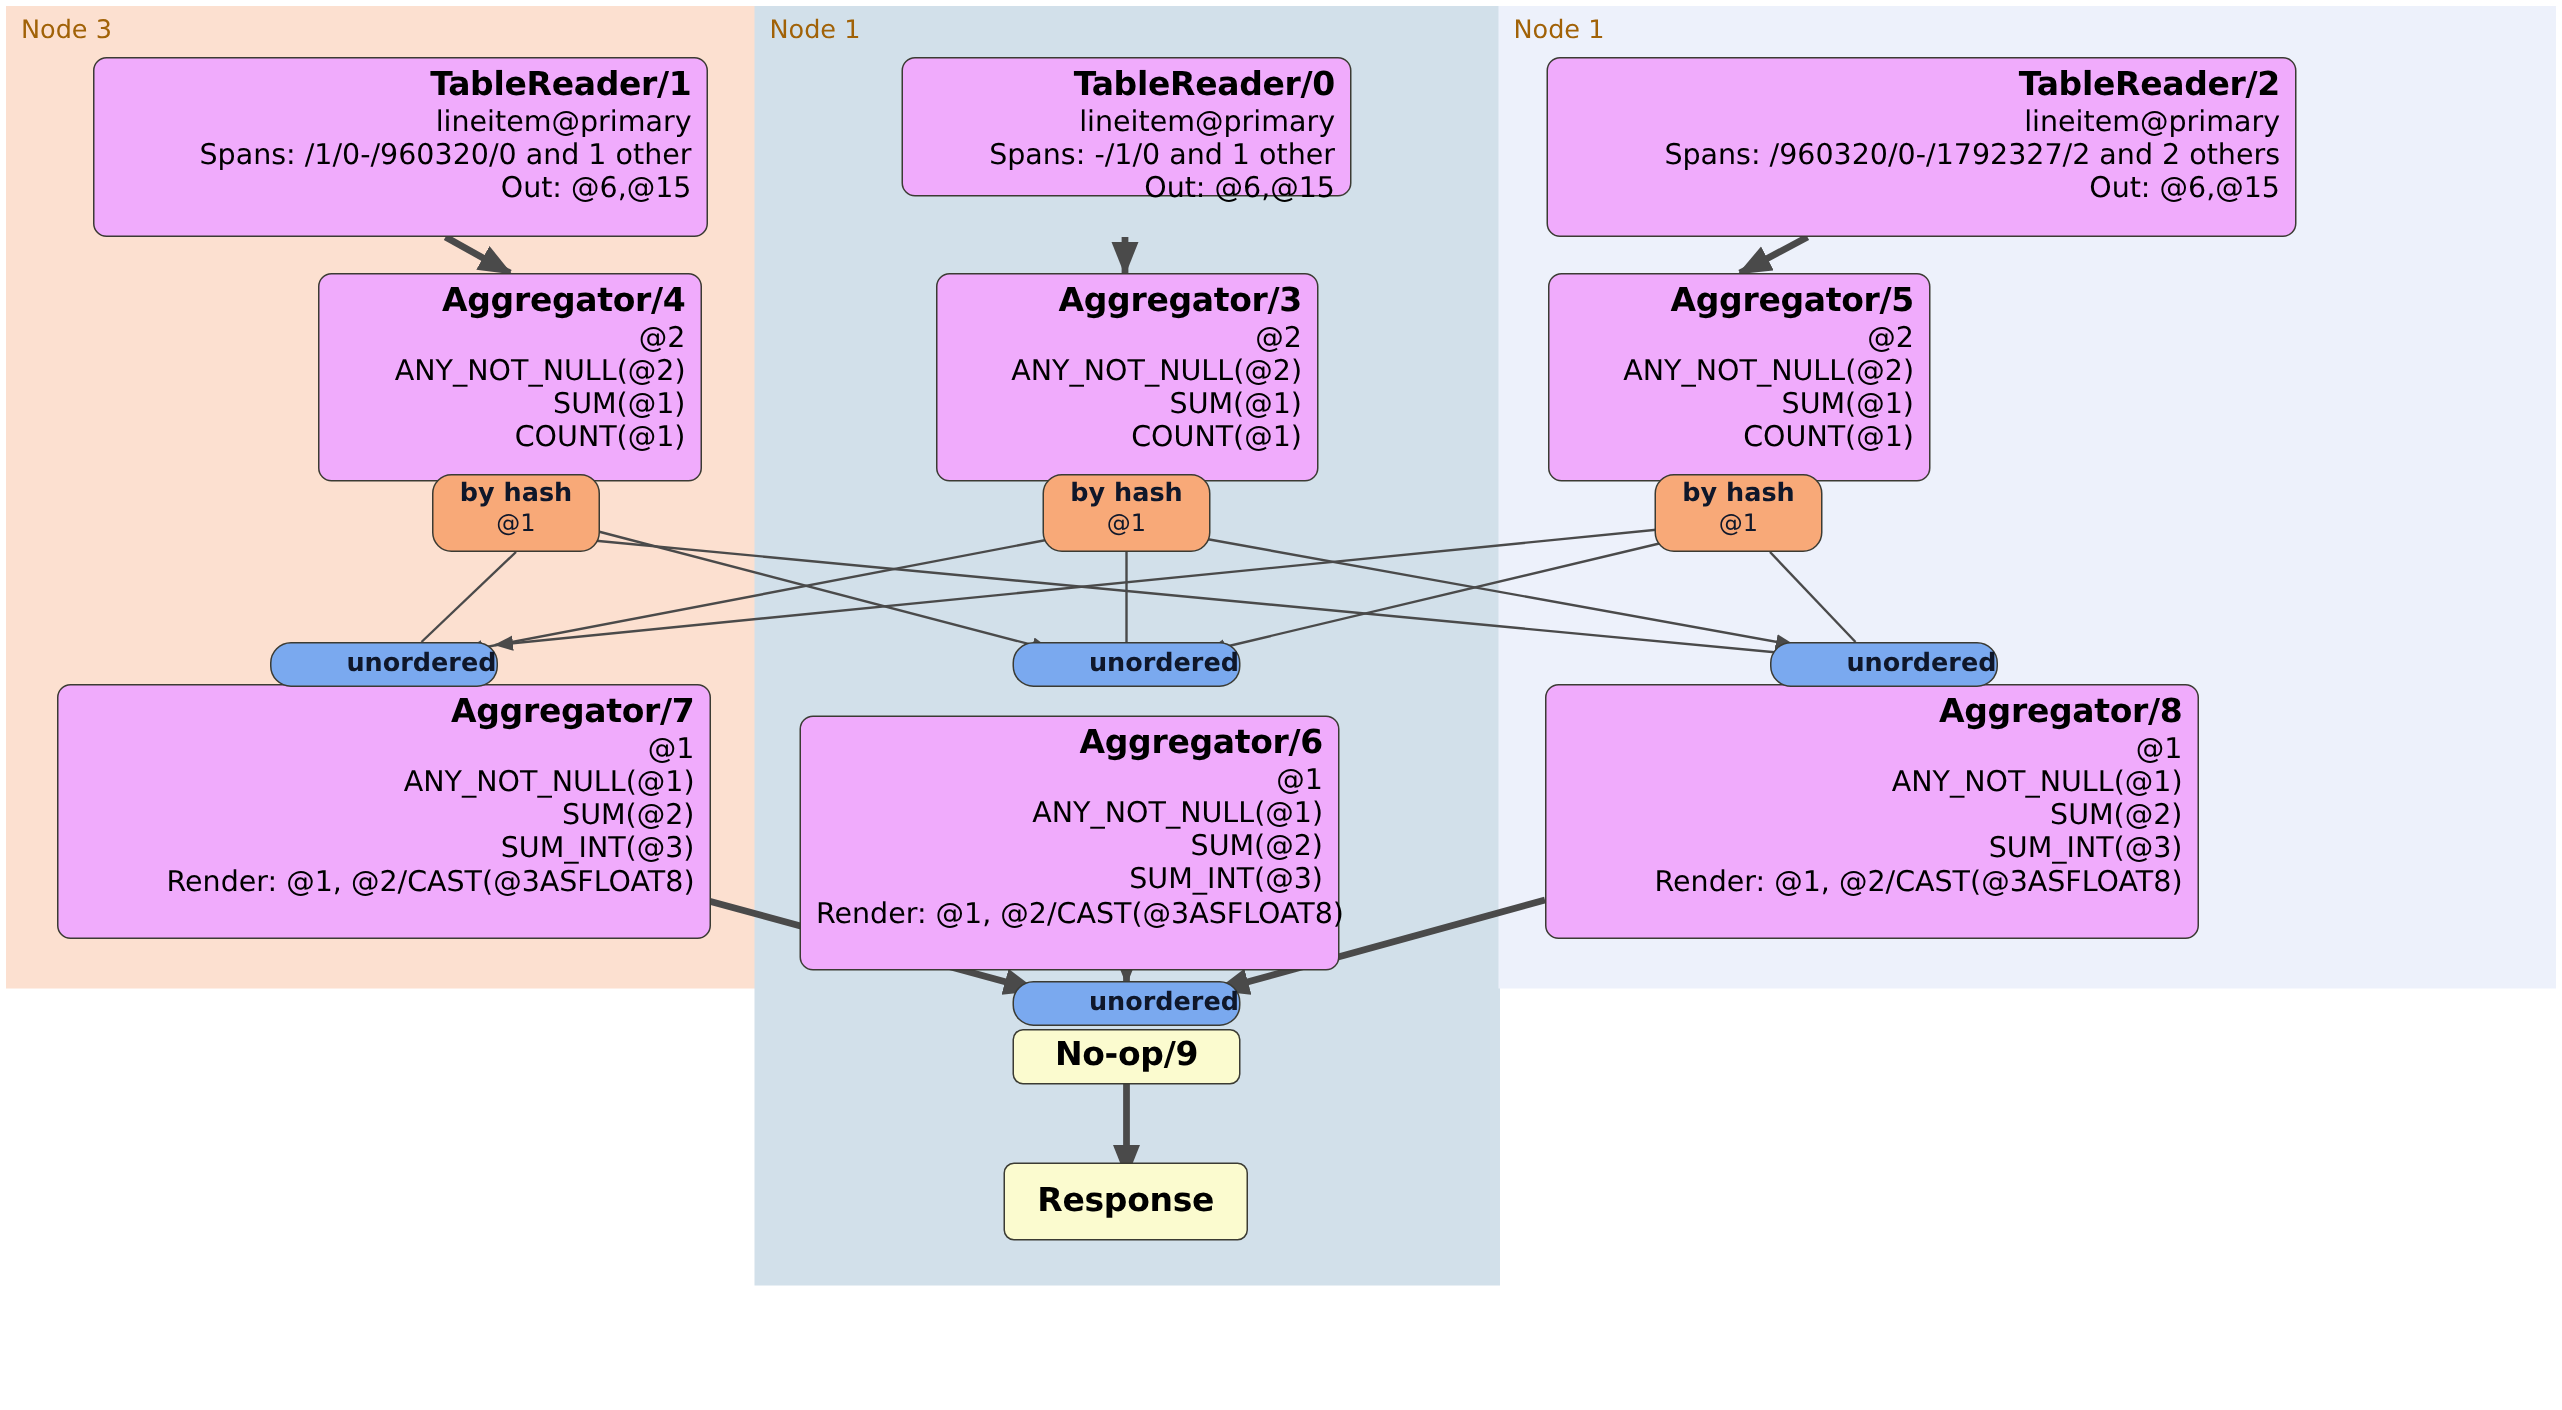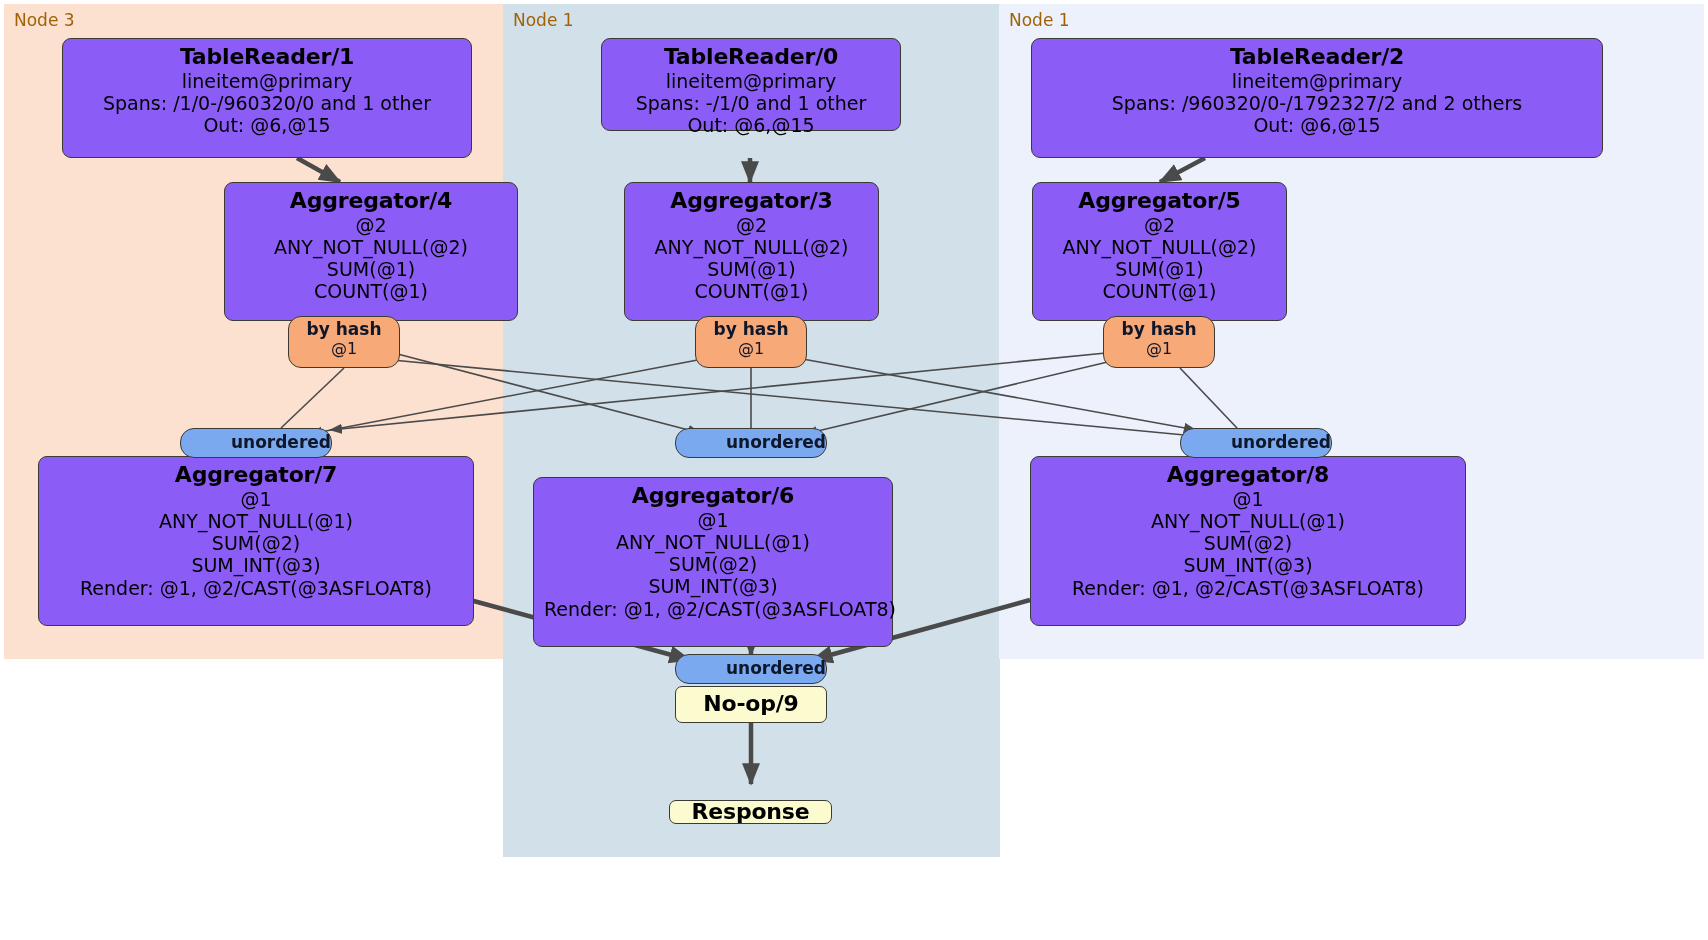--- a/index.html
+++ b/index.html
@@ -29,24 +29,24 @@
     left: 10px;
     top: 6px;
     font-size: 17px;
     color: #a16207;
     font-family: "DejaVu Sans", sans-serif;
     white-space: nowrap;
   }
   .node-box {
     position: absolute;
     box-sizing: border-box;
-    background: #8b5cf6;
+    background: #f0abfc;
     border: 1.6px solid #3b3b33;
     border-radius: 9px;
-    text-align: center;
+    text-align: right;
     padding: 6px 10px 8px 10px;
     color: #000;
     z-index: 5;
   }
   .node-title {
     font-weight: bold;
     font-size: 22px;
     line-height: 1.12;
     letter-spacing: -0.2px;
     white-space: nowrap;
@@ -169,28 +169,28 @@
     <div class="node-line">Out: @6,@15</div>
   </div>
 
   <div class="node-box" style="left:601px; top:38px; width:300px; height:93px;">
     <div class="node-title">TableReader/0</div>
     <div class="node-line">lineitem@primary</div>
     <div class="node-line">Spans: -/1/0 and 1 other</div>
     <div class="node-line">Out: @6,@15</div>
   </div>
 
-  <div class="node-box" style="left:1031px; top:38px; width:572px; height:120px;">
+  <div class="node-box" style="left:1031px; top:38px; width:500px; height:120px;">
     <div class="node-title">TableReader/2</div>
     <div class="node-line">lineitem@primary</div>
     <div class="node-line">Spans: /960320/0-/1792327/2 and 2 others</div>
     <div class="node-line">Out: @6,@15</div>
   </div>
 
-  <div class="node-box" style="left:224px; top:182px; width:294px; height:139px;">
+  <div class="node-box" style="left:212px; top:182px; width:256px; height:139px;">
     <div class="node-title">Aggregator/4</div>
     <div class="node-line">@2</div>
     <div class="node-line">ANY_NOT_NULL(@2)</div>
     <div class="node-line">SUM(@1)</div>
     <div class="node-line">COUNT(@1)</div>
   </div>
 
   <div class="node-box" style="left:624px; top:182px; width:255px; height:139px;">
     <div class="node-title">Aggregator/3</div>
     <div class="node-line">@2</div>
@@ -262,17 +262,17 @@
   </div>
 
   <div class="badge badge-unordered" style="left:675px; top:654px; width:152px; height:30px;">
     <div class="b-title">unordered</div>
   </div>
 
   <div class="small-box" style="left:675px; top:686px; width:152px; height:37px;text-align:right;">
     <div class="node-title">No-op/9</div>
   </div>
 
-  <div class="small-box" style="left:669px; top:800px; width:163px; height:24px;justify-content:center;">
+  <div class="small-box" style="left:669px; top:775px; width:163px; height:52px;justify-content:center;">
     <div class="node-title">Response</div>
   </div>
 
 </div>
 
 </body></html>

